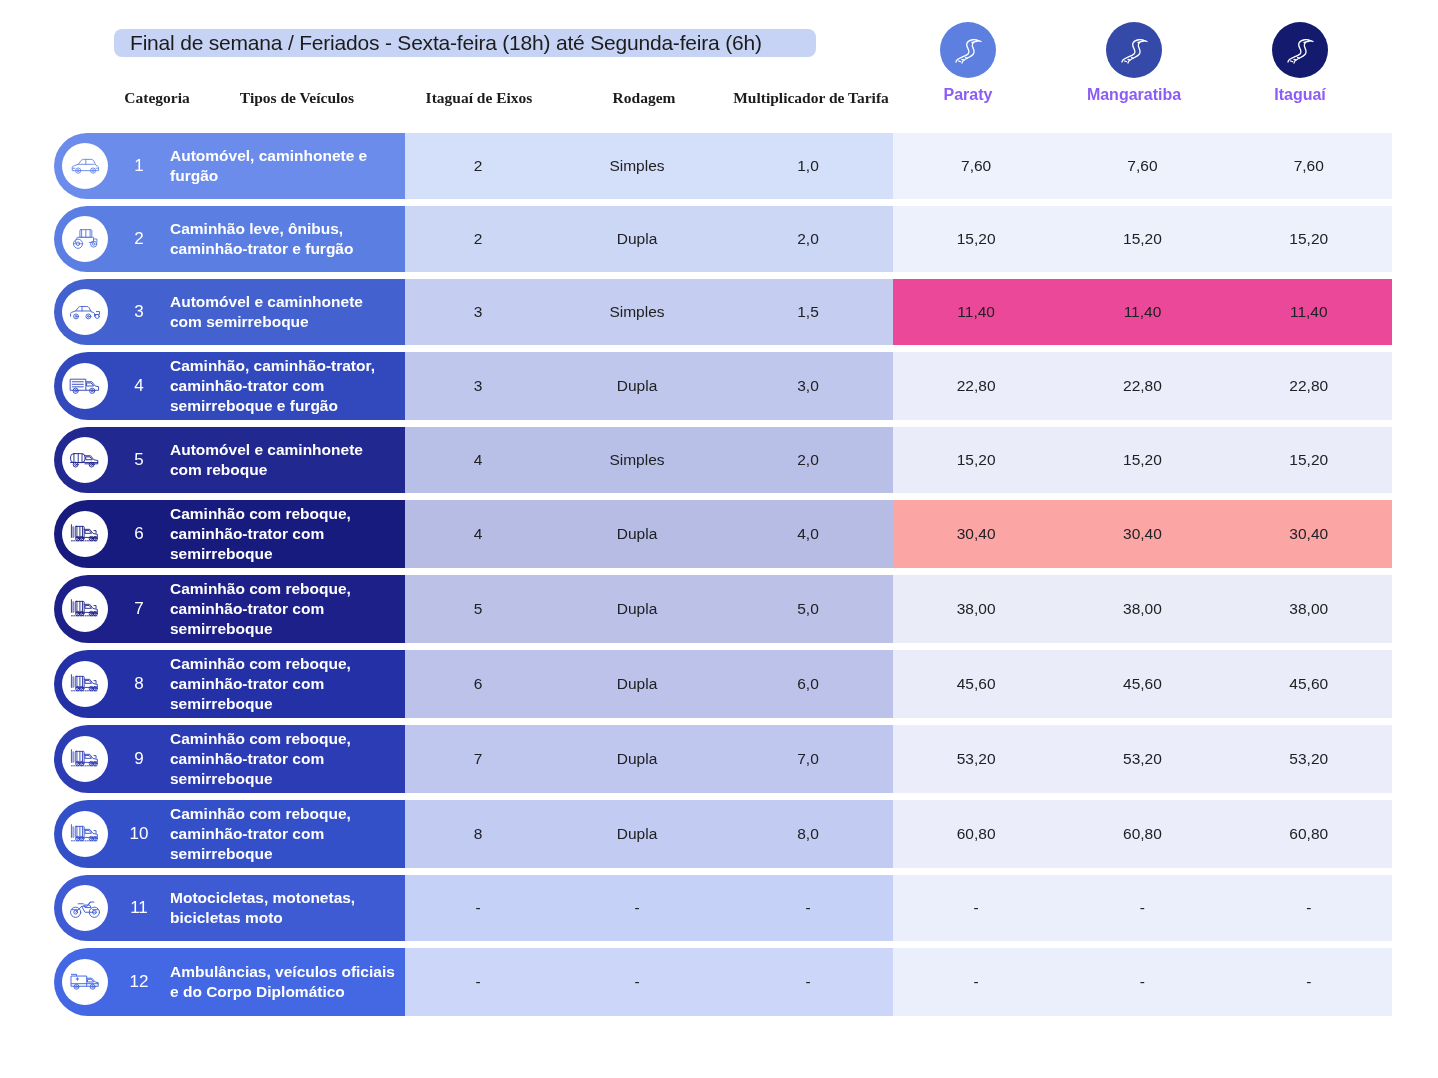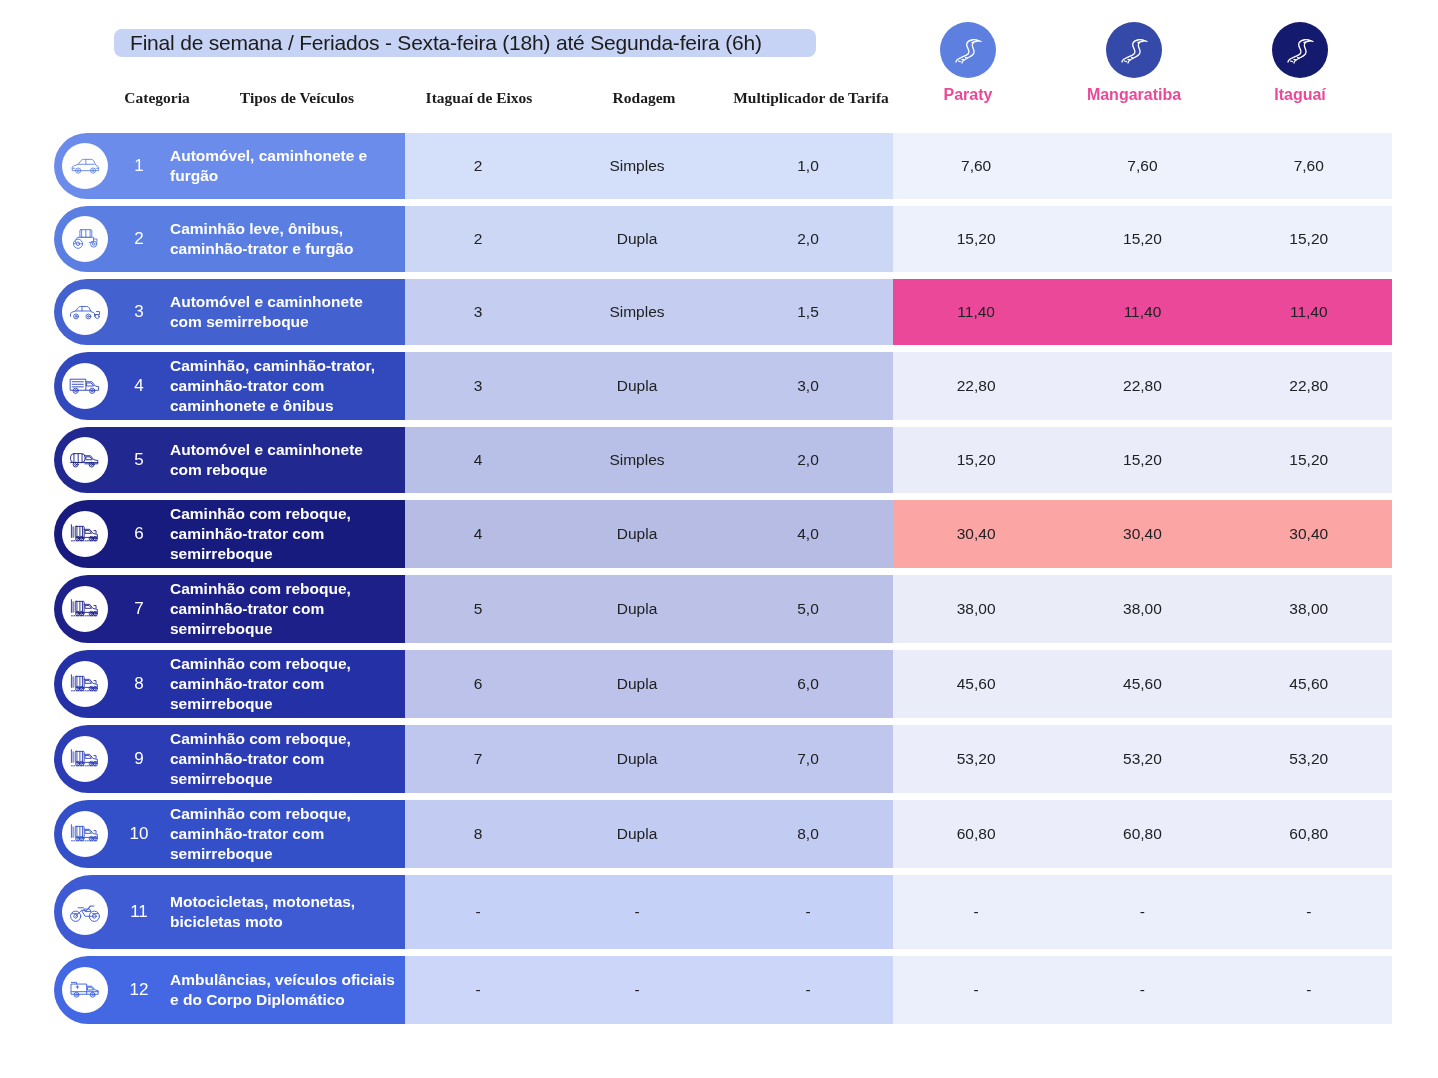--- a/index.html
+++ b/index.html
@@ -48,21 +48,21 @@
   }
   .plaza-circle {
     width: 56px; height: 56px;
     border-radius: 50%;
     margin: 0 auto 8px auto;
     display: flex; align-items: center; justify-content: center;
   }
   .plaza-name {
     font-size: 16px;
     font-weight: bold;
-    color: #ec4899;
+    color: #8b5cf6;
     white-space: nowrap;
   }
 
   
   .colhead {
     position: absolute;
     top: 88px;
     font-size: 15.5px;
     font-weight: bold;
     color: #1c1c1c;
@@ -312,21 +312,21 @@
                 <path d="M22.3 16.4 L27.2 16.4 L30.2 20 L22.3 20 Z"></path>
                 <circle cx="9" cy="25.6" r="3.1"></circle>
                 <circle cx="28.5" cy="25.6" r="3.1"></circle>
                 <circle cx="9" cy="25.6" r="1.2"></circle>
                 <circle cx="28.5" cy="25.6" r="1.2"></circle>
                 <path d="M5 15 L18 15 M5 18 L18 18 M5 21 L18 21"></path>
               </g>
             </svg>
           </div>
           <div class="cat-num">4</div>
-          <div class="veh-type">Caminhão, caminhão-trator, caminhão-trator com caminhonete e ônibus</div>
+          <div class="veh-type">Caminhão, caminhão-trator, caminhão-trator com semirreboque e furgão</div>
         </div>
         <div class="mid" style="background:#bfc7ec">
           <div class="mid-cell c-eixos">3</div>
           <div class="mid-cell c-rodagem">Dupla</div>
           <div class="mid-cell c-mult">3,0</div>
         </div>
         <div class="prices" style="background:#ebeefa">
           <div class="price-cell">22,80</div>
           <div class="price-cell">22,80</div>
           <div class="price-cell">22,80</div>
@@ -546,21 +546,21 @@
           <div class="mid-cell c-eixos">8</div>
           <div class="mid-cell c-rodagem">Dupla</div>
           <div class="mid-cell c-mult">8,0</div>
         </div>
         <div class="prices" style="background:#ebeefa">
           <div class="price-cell">60,80</div>
           <div class="price-cell">60,80</div>
           <div class="price-cell">60,80</div>
         </div>
       </div>
-      <div class="row" style="height: 74px; border-radius: 26px;">
+      <div class="row" style="height: 66px; border-radius: 26px;">
         <div class="pill" style="background:#3e5bd4">
           <div class="icon-badge">
             <svg width="34" height="34" viewBox="0 0 40 40">
               <g fill="none" stroke="#3e5bd4" stroke-width="1.1" stroke-linecap="round" stroke-linejoin="round">
                 <circle cx="9" cy="25" r="6"></circle>
                 <circle cx="31" cy="25" r="6"></circle>
                 <circle cx="9" cy="25" r="2.2"></circle>
                 <circle cx="31" cy="25" r="2.2"></circle>
                 <path d="M9 25 L16 18 L22.5 18 L26 13 L30.5 13"></path>
                 <path d="M16 18 L20 25 L31 25"></path>

